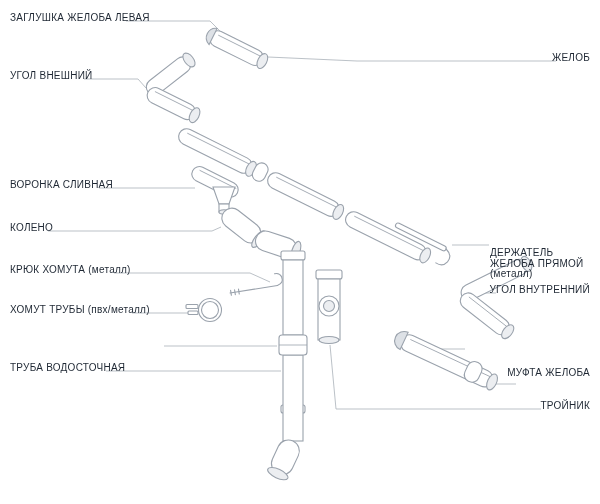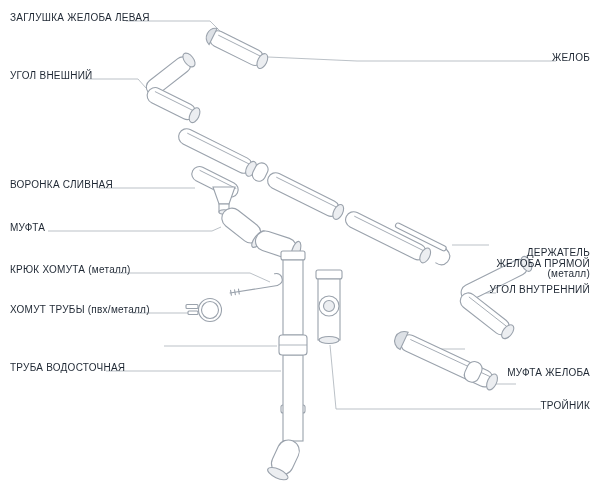--- a/index.html
+++ b/index.html
@@ -9,21 +9,21 @@
   html,body{margin:0;padding:0;background:#fff;}
   #canvas{
     position:relative;width:600px;height:504px;background:var(--bg);
     overflow:hidden;font-family:"Liberation Sans",sans-serif;
   }
   #art{position:absolute;left:0;top:0;}
   .lbl{
     position:absolute;font-size:10px;font-weight:400;color:var(--text);
     letter-spacing:.25px;white-space:nowrap;line-height:10px;
   }
-  .lbl.r{text-align:right;}
+  .lbl.r{}
   .lbl.wrap{white-space:normal;line-height:10.5px;width:100px;margin-top:16px;}
   .piece{fill:#fff;stroke:var(--line);stroke-width:1.1;}
   .open{fill:var(--fill_light);stroke:var(--line);stroke-width:1.1;}
   .cap{fill:var(--fill_shade);stroke:var(--line);stroke-width:1.1;}
   .skel{fill:none;stroke:var(--line);stroke-width:1.1;stroke-linecap:round;}
   .thin{fill:none;stroke:var(--line);stroke-width:0.8;}
   .leader{fill:none;stroke:var(--leader);stroke-width:0.9;stroke-linejoin:round;}
 </style>
 </head>
 <body>
@@ -174,21 +174,21 @@
     </g>
 
     <g transform="translate(470,361) rotate(25)">
       <rect class="piece" x="0" y="-2" width="15" height="21" rx="7"></rect>
     </g>
   </svg>
 
   <div class="lbl" style="left:10px;top:13px">ЗАГЛУШКА ЖЕЛОБА ЛЕВАЯ</div>
   <div class="lbl" style="left:10px;top:71px">УГОЛ ВНЕШНИЙ</div>
   <div class="lbl" style="left:10px;top:180px">ВОРОНКА СЛИВНАЯ</div>
-  <div class="lbl" style="left:10px;top:223px">МУФТА</div>
+  <div class="lbl" style="left:10px;top:223px">КОЛЕНО</div>
   <div class="lbl" style="left:10px;top:265px">КРЮК ХОМУТА (металл)</div>
   <div class="lbl" style="left:10px;top:305px">ХОМУТ ТРУБЫ (пвх/металл)</div>
   <div class="lbl" style="left:10px;top:363px">ТРУБА ВОДОСТОЧНАЯ</div>
 
   <div class="lbl r" style="right:10px;top:53px">ЖЕЛОБ</div>
   <div class="lbl r wrap" style="right:10px;top:232px">ДЕРЖАТЕЛЬ ЖЕЛОБА ПРЯМОЙ (металл)</div>
   <div class="lbl r" style="right:10px;top:285px">УГОЛ ВНУТРЕННИЙ</div>
   <div class="lbl r" style="right:10px;top:368px">МУФТА ЖЕЛОБА</div>
   <div class="lbl r" style="right:10px;top:401px">ТРОЙНИК</div>
 

